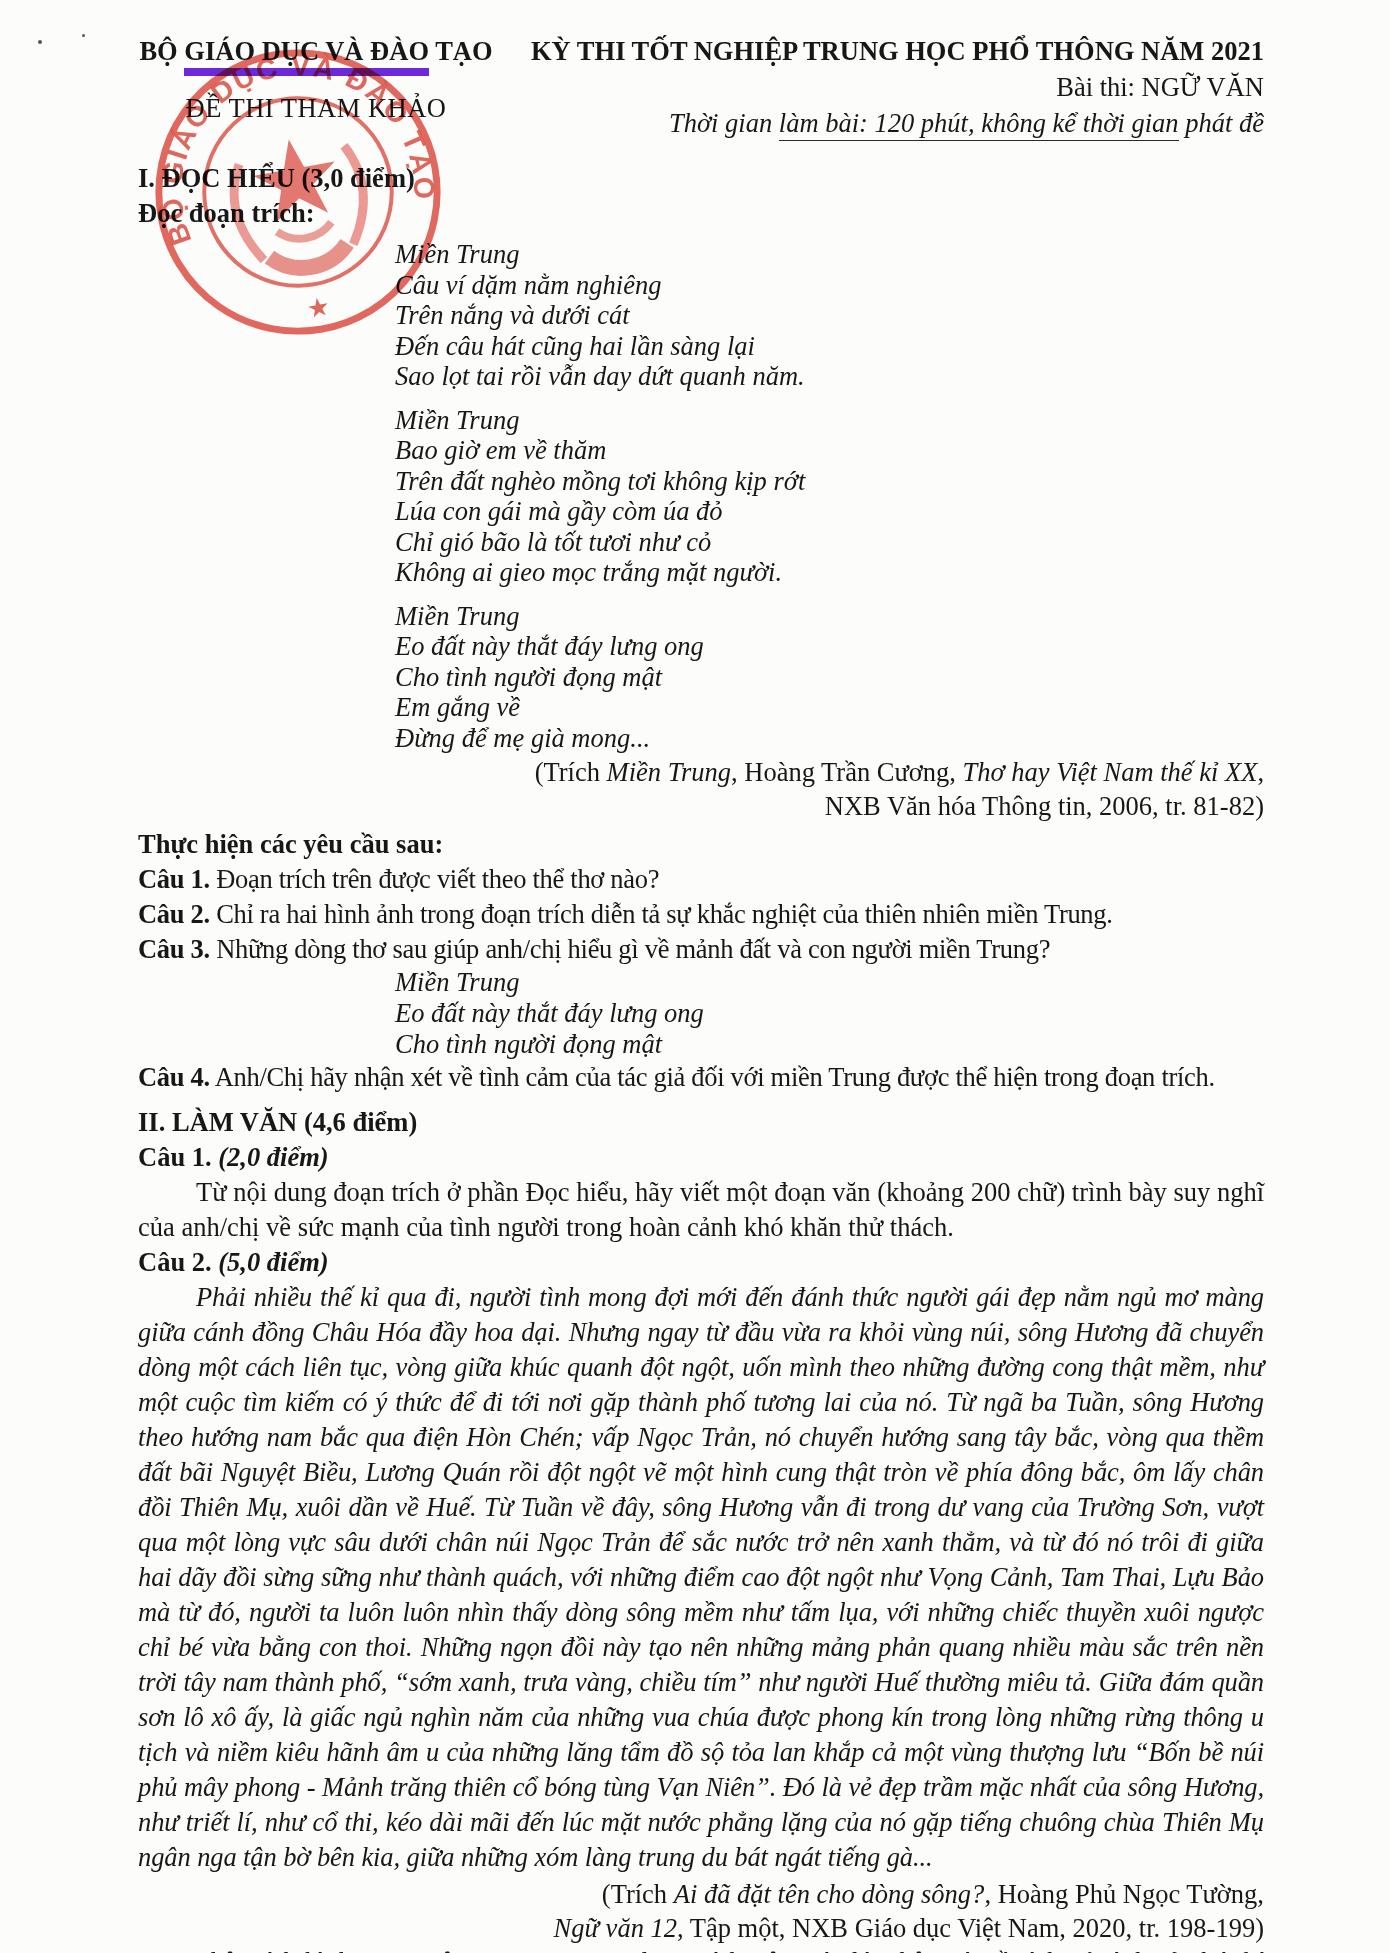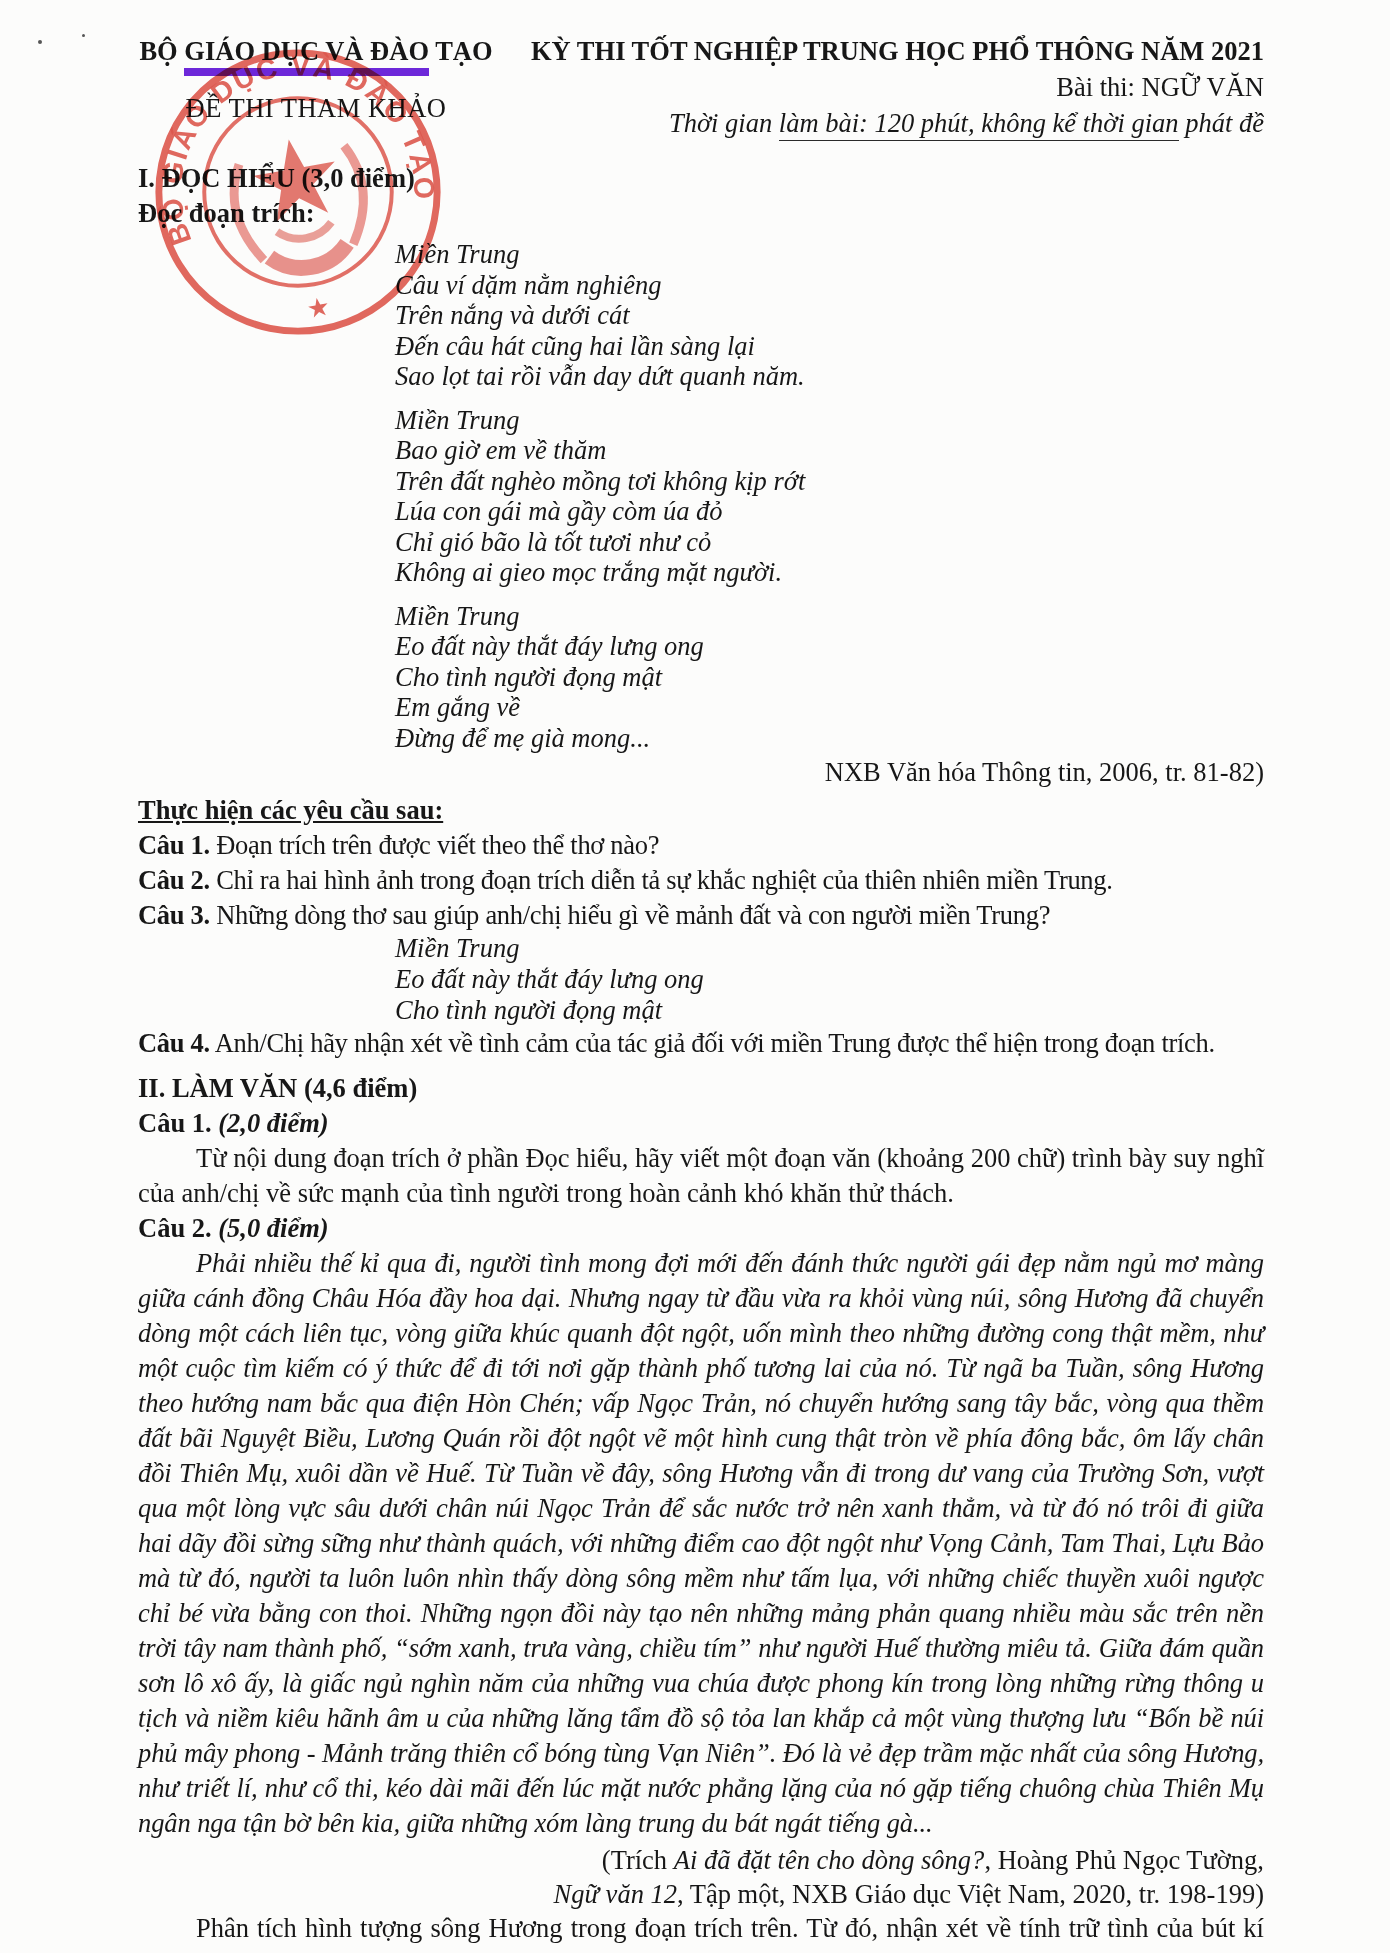--- a/index.html
+++ b/index.html
@@ -31,21 +31,21 @@
     position:absolute;left:150px;top:44px;width:296px;height:296px;
     mix-blend-mode:multiply;opacity:.85;pointer-events:none;
   }
   
   .sec1-head{font-weight:bold;margin-top:20px;}
   .sec1-intro{font-weight:bold;}
   .poem{font-style:italic;margin-left:257px;line-height:30.5px;margin-top:8px;}
   .stanza{margin-bottom:13px;}
   .citation{text-align:right;margin-top:2px;line-height:34px;}
   .citation .it{font-style:italic;}
-  .requirement{font-weight:bold;margin-top:4px;text-decoration:underline;}
+  .requirement{font-weight:bold;margin-top:4px;}
   .question{letter-spacing:-.3px;}
   .q-label{font-weight:bold;}
   .q3-quote{font-style:italic;margin-left:257px;line-height:31px;}
   
   .sec2-head{font-weight:bold;margin-top:10px;}
   .q-points{font-weight:bold;font-style:italic;}
   .body-par{text-align:justify;text-indent:58px;}
   .passage{font-style:italic;text-align:justify;text-indent:58px;letter-spacing:-.1px;}
   .task{ text-align:justify;text-indent:58px;}
   .speck{position:absolute;background:#555;border-radius:50%;}
@@ -111,20 +111,21 @@
       <div class="stanza" style="margin-bottom:0">
         <div>Miền Trung</div>
         <div>Eo đất này thắt đáy lưng ong</div>
         <div>Cho tình người đọng mật</div>
         <div>Em gắng về</div>
         <div>Đừng để mẹ già mong...</div>
       </div>
     </div>
 
     <div class="citation">
+      <div><span>(Trích </span><span class="it">Miền Trung</span><span>, Hoàng Trần Cương, </span><span class="it">Thơ hay Việt Nam thế kỉ XX</span><span>,</span></div>
       <div>NXB Văn hóa Thông tin, 2006, tr. 81-82)</div>
     </div>
 
     <div class="requirement">Thực hiện các yêu cầu sau:</div>
 
     <div class="question"><span class="q-label">Câu 1.</span><span> Đoạn trích trên được viết theo thể thơ nào?</span></div>
     <div class="question"><span class="q-label">Câu 2.</span><span> Chỉ ra hai hình ảnh trong đoạn trích diễn tả sự khắc nghiệt của thiên nhiên miền Trung.</span></div>
     <div class="question"><span class="q-label">Câu 3.</span><span> Những dòng thơ sau giúp anh/chị hiểu gì về mảnh đất và con người miền Trung?</span></div>
 
     <div class="q3-quote">

